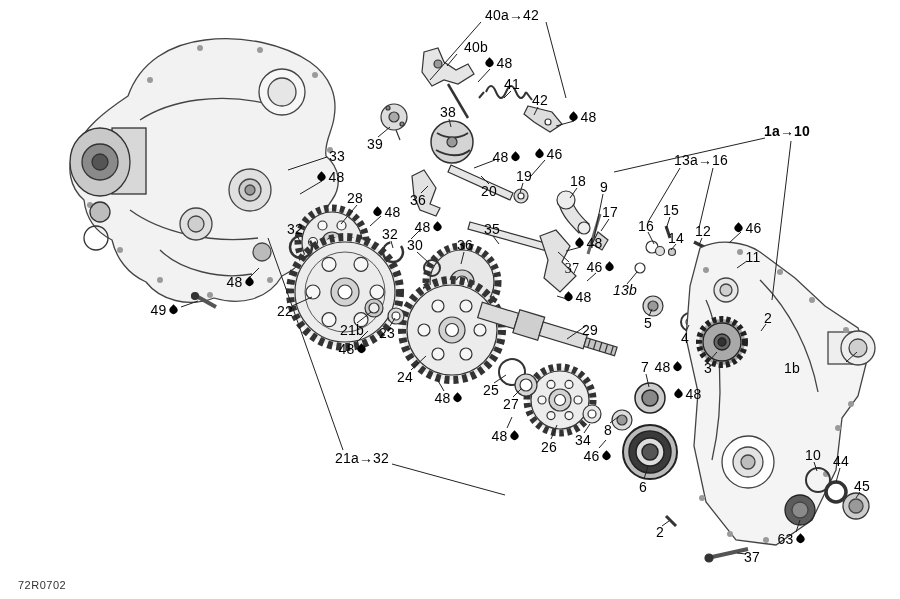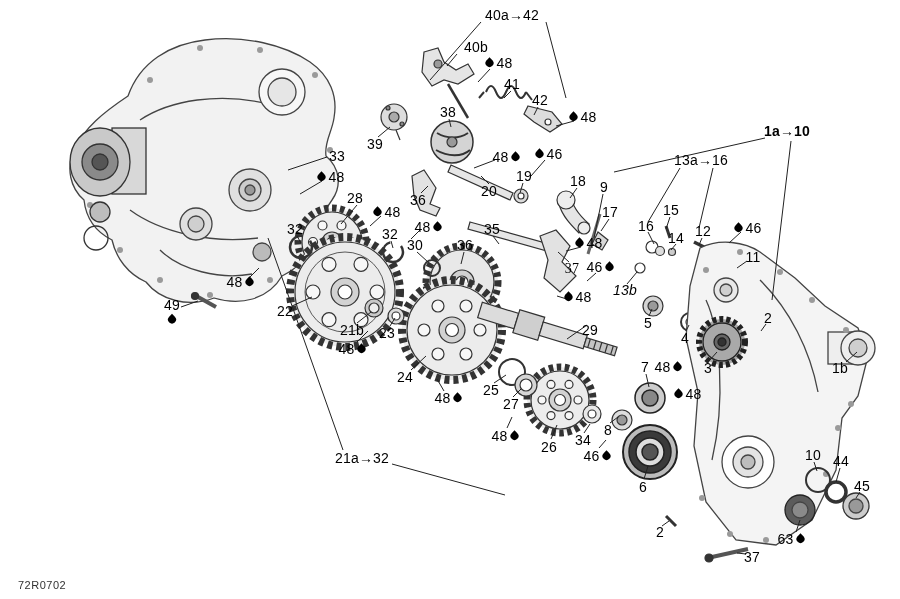--- a/index.html
+++ b/index.html
@@ -561,21 +561,21 @@
       <div class="lbl" style="left: 688px; top: 394px;">
         <span class="drop"></span>
         <span>48</span>
       </div>
       <div class="lbl" style="left: 643px; top: 487px;">
         <span>6</span>
       </div>
       <div class="lbl" style="left: 768px; top: 318px;">
         <span>2</span>
       </div>
-      <div class="lbl" style="left: 840px; top: 368px;">
+      <div class="lbl" style="left: 792px; top: 368px;">
         <span>1b</span>
       </div>
       <div class="lbl" style="left: 813px; top: 455px;">
         <span>10</span>
       </div>
       <div class="lbl" style="left: 841px; top: 461px;">
         <span>44</span>
       </div>
       <div class="lbl" style="left: 862px; top: 486px;">
         <span>45</span>
@@ -583,21 +583,21 @@
       <div class="lbl" style="left: 791px; top: 539px;">
         <span>63</span>
         <span class="drop"></span>
       </div>
       <div class="lbl" style="left: 660px; top: 532px;">
         <span>2</span>
       </div>
       <div class="lbl" style="left: 752px; top: 557px;">
         <span>37</span>
       </div>
-      <div class="lbl" style="left: 172px; top: 310px; flex-direction: column;">
+      <div class="lbl" style="left: 164px; top: 310px;">
         <span>49</span>
         <span class="drop"></span>
       </div>
       <div class="lbl" style="left: 240px; top: 282px;">
         <span>48</span>
         <span class="drop"></span>
       </div>
       <div class="lbl" style="left: 362px; top: 458px;">
         <span>21a→32</span>
       </div>

